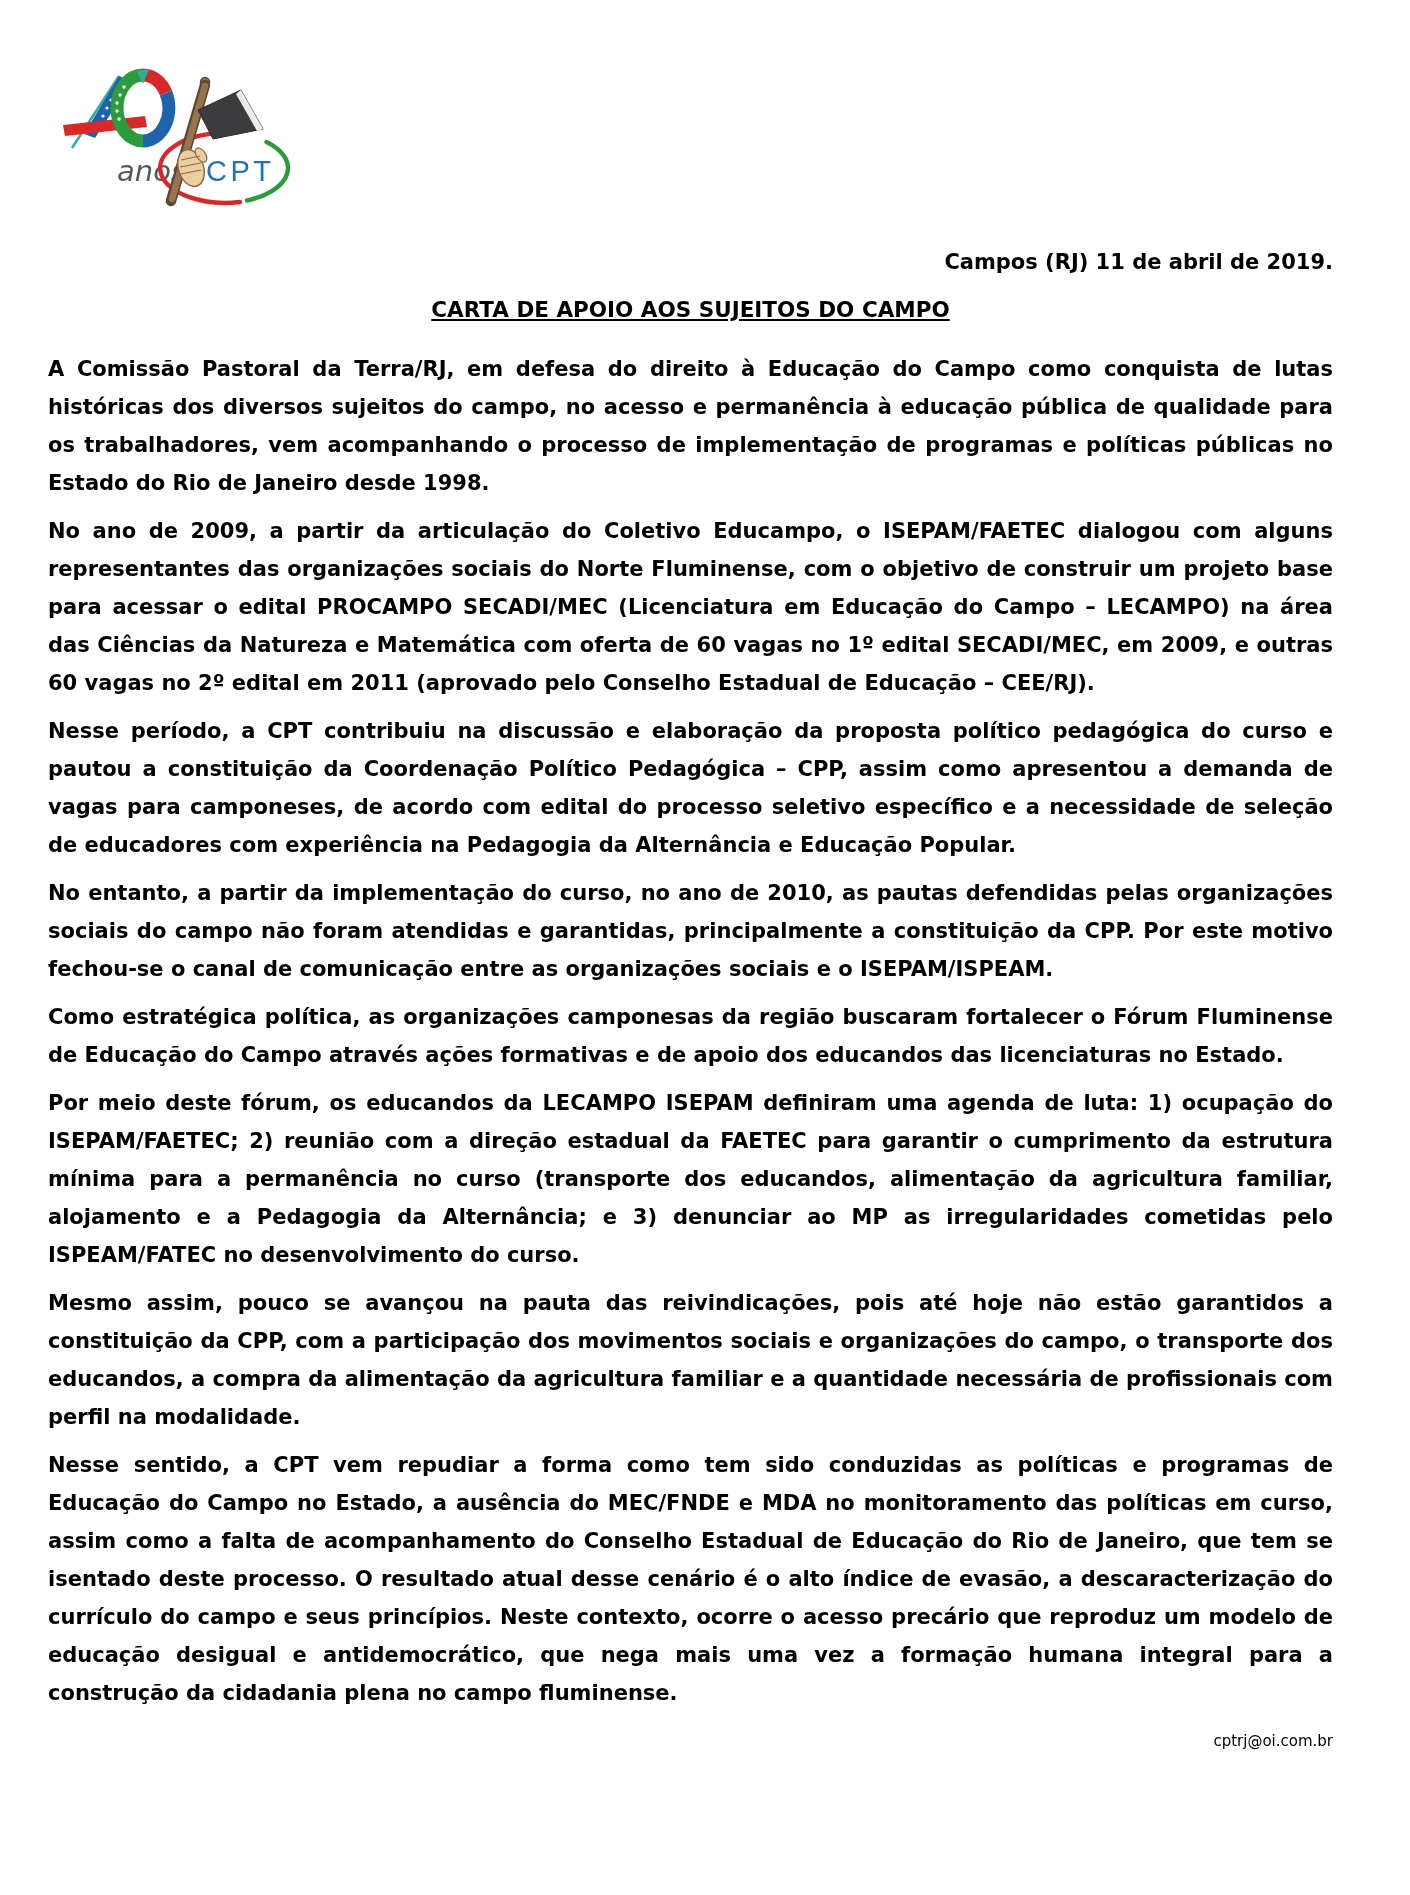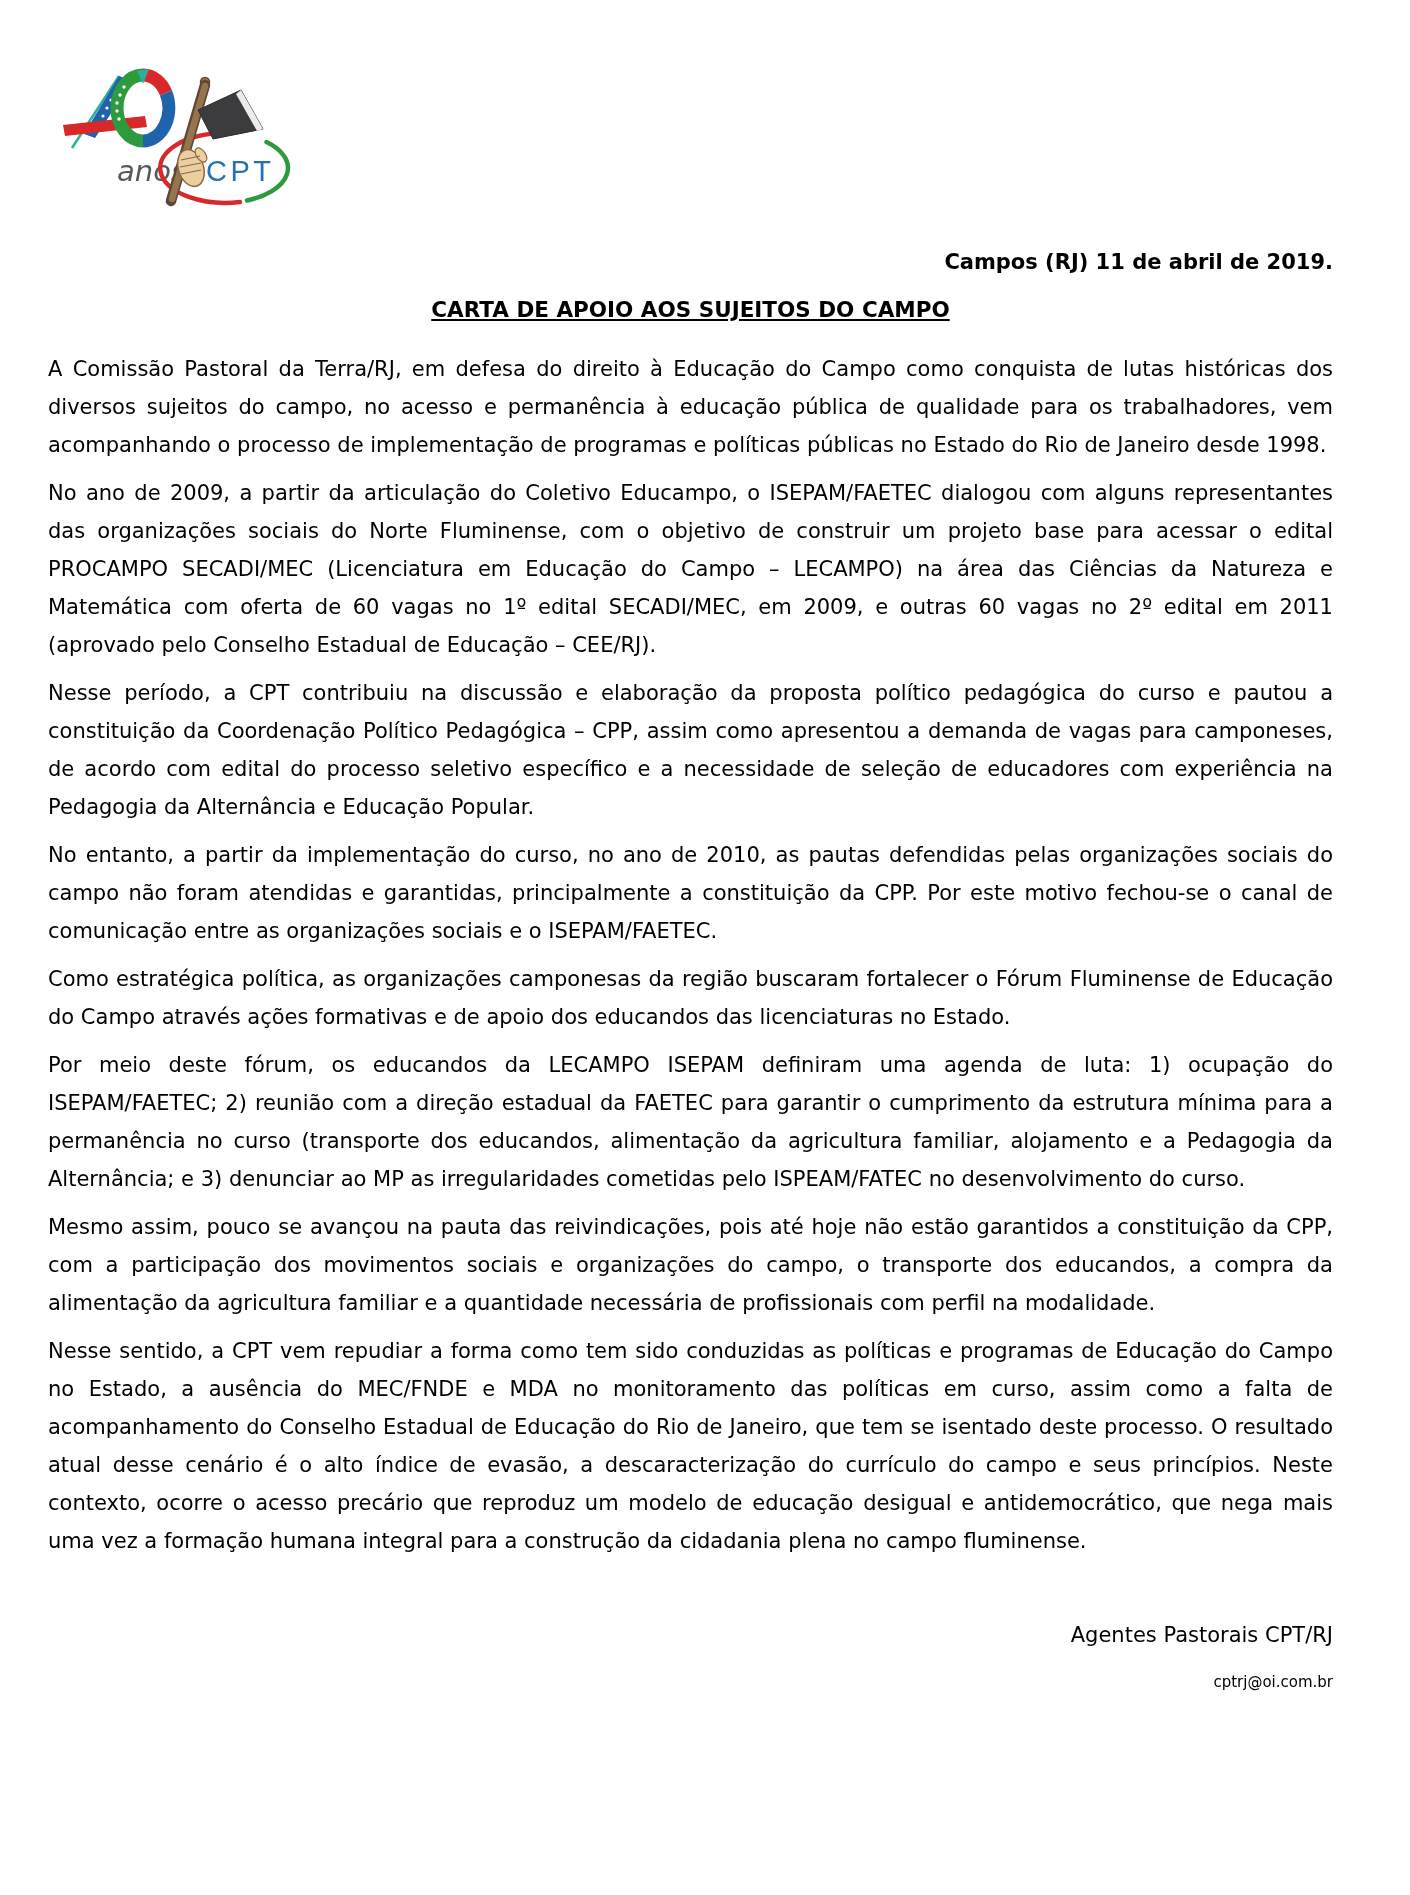--- a/index.html
+++ b/index.html
@@ -26,21 +26,21 @@
   .title {
     margin-top:23px;
     text-align:center;
     font-weight:bold;
     font-size:21.5px; line-height:25px;text-decoration:underline;
   }
   .body-text { margin-top:28px; }
   p.para {
     margin:0 0 10px 0;
     text-align:justify;
-    font-size:21px; line-height:38px;
+    font-size:21px; line-height:38px;font-weight:bold;
   }
   .sig-name {
     margin-top:56px;
     text-align:right;
     font-size:21px; line-height:38px;
   }
   .sig-email {
     margin-top:9px;
     text-align:right;
     font-size:15px; line-height:38px;
@@ -97,23 +97,22 @@
   </svg>
 
   <div class="dateline">Campos (RJ) 11 de abril de 2019.</div>
 
   <div class="title">CARTA DE APOIO AOS SUJEITOS DO CAMPO</div>
 
   <div class="body-text">
     <p class="para">A Comissão Pastoral da Terra/RJ, em defesa do direito à Educação do Campo como conquista de lutas históricas dos diversos sujeitos do campo, no acesso e permanência à educação pública de qualidade para os trabalhadores, vem acompanhando o processo de implementação de programas e políticas públicas no Estado do Rio de Janeiro desde 1998.</p>
     <p class="para">No ano de 2009, a partir da articulação do Coletivo Educampo, o ISEPAM/FAETEC dialogou com alguns representantes das organizações sociais do Norte Fluminense, com o objetivo de construir um projeto base para acessar o edital PROCAMPO SECADI/MEC (Licenciatura em Educação do Campo – LECAMPO) na área das Ciências da Natureza e Matemática com oferta de 60 vagas no 1º edital SECADI/MEC, em 2009, e outras 60 vagas no 2º edital em 2011 (aprovado pelo Conselho Estadual de Educação – CEE/RJ).</p>
     <p class="para">Nesse período, a CPT contribuiu na discussão e elaboração da proposta político pedagógica do curso e pautou a constituição da Coordenação Político Pedagógica – CPP, assim como apresentou a demanda de vagas para camponeses, de acordo com edital do processo seletivo específico e a necessidade de seleção de educadores com experiência na Pedagogia da Alternância e Educação Popular.</p>
-    <p class="para">No entanto, a partir da implementação do curso, no ano de 2010, as pautas defendidas pelas organizações sociais do campo não foram atendidas e garantidas, principalmente a constituição da CPP.  Por este motivo fechou-se o canal de comunicação entre as organizações sociais e o ISEPAM/FAETEC.</p>
+    <p class="para">No entanto, a partir da implementação do curso, no ano de 2010, as pautas defendidas pelas organizações sociais do campo não foram atendidas e garantidas, principalmente a constituição da CPP.  Por este motivo fechou-se o canal de comunicação entre as organizações sociais e o ISEPAM/ISPEAM.</p>
     <p class="para">Como estratégica política, as organizações camponesas da região buscaram fortalecer o Fórum Fluminense de Educação do Campo através ações formativas e de apoio dos educandos das licenciaturas no Estado.</p>
     <p class="para">Por meio deste fórum, os educandos da LECAMPO ISEPAM definiram uma agenda de luta: 1) ocupação do ISEPAM/FAETEC; 2) reunião com a direção estadual da FAETEC para garantir o cumprimento da estrutura mínima para a permanência no curso (transporte dos educandos, alimentação da agricultura familiar, alojamento e a Pedagogia da Alternância; e 3) denunciar ao MP as irregularidades cometidas pelo ISPEAM/FATEC no desenvolvimento do curso.</p>
     <p class="para">Mesmo assim, pouco se avançou na pauta das reivindicações, pois até hoje não estão garantidos a constituição da CPP, com a participação dos movimentos sociais e organizações do campo, o transporte dos educandos, a compra da alimentação da agricultura familiar e a quantidade necessária de profissionais com perfil na modalidade.</p>
     <p class="para">Nesse sentido, a CPT vem repudiar a forma como tem sido conduzidas as políticas e programas de Educação do Campo no Estado, a ausência do MEC/FNDE e MDA no monitoramento das políticas em curso, assim como a falta de acompanhamento do Conselho Estadual de Educação do Rio de Janeiro, que tem se isentado deste processo. O resultado atual desse cenário é o alto índice de evasão, a descaracterização do currículo do campo e seus princípios. Neste contexto, ocorre o acesso precário que reproduz um modelo de educação desigual e antidemocrático, que nega mais uma vez a formação humana integral para a construção da cidadania plena no campo fluminense.</p>
   </div>
 
-  <div class="sig-name">Agentes Pastorais CPT/RJ</div>
   <div class="sig-email">cptrj@oi.com.br</div>
 
 </div>
 
 </body></html>

